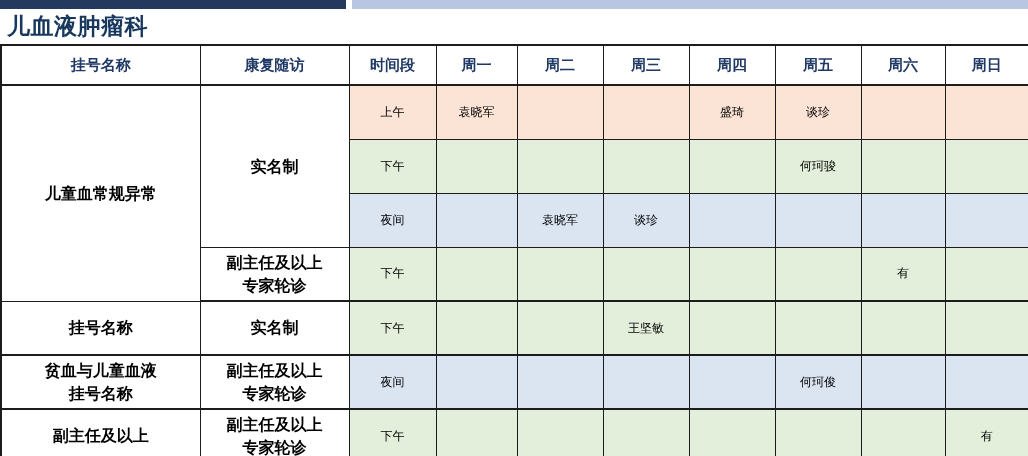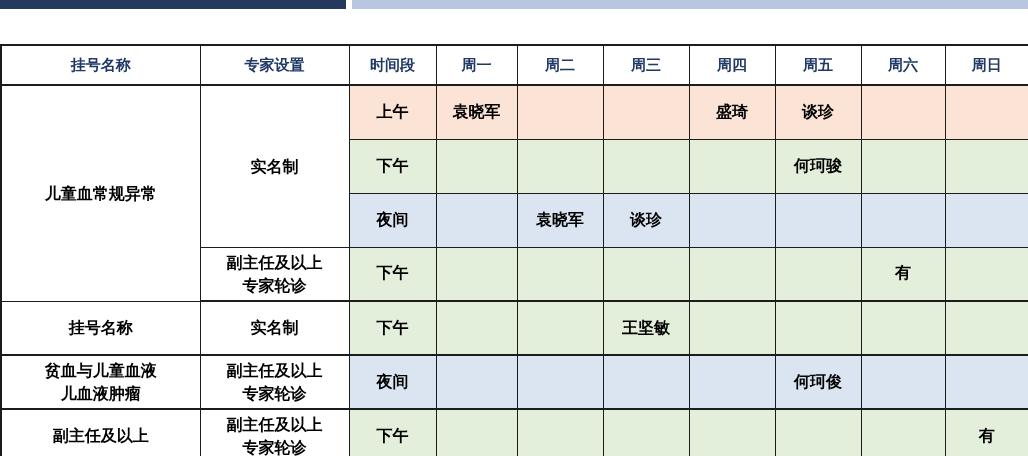--- a/index.html
+++ b/index.html
@@ -57,55 +57,56 @@
     border-bottom: 2px solid var(--border);
   }
   td.reg-cell, td.expert-cell {
     background: #ffffff;
     color: #000000;
     font-size: 16px; font-weight: bold;
     line-height: 1.45;
   }
   td.period-cell, td.day-cell {
     color: #000000;
-    font-size: 16px; font-weight: bold;
+    font-size: 12px; font-weight: normal;
   }
   td.morning   { background: var(--morning); }
   td.afternoon { background: var(--afternoon); }
   td.night     { background: var(--night); }
   tr.group-end td { border-bottom-width: 2px; }
 </style>
 </head>
 <body>
 
 <div class="page">
 
   <div class="topbars">
     <div class="bar-navy"></div>
     <div class="bar-light"></div>
   </div>
 
+  <div class="title">儿血液肿瘤科</div>
 
   <table class="schedule">
     <colgroup>
       <col style="width:199px">
         <col style="width:149px">
         <col style="width:87px">
       <col style="width:81px">
         <col style="width:86px">
         <col style="width:86px">
       <col style="width:86px">
         <col style="width:86px">
         <col style="width:84px">
       <col style="width:84px">
     </colgroup>
     <tbody>
         <tr class="header-row">
       <th>挂号名称</th>
-      <th>专家设置</th>
+      <th>康复随访</th>
       <th>时间段</th>
       <th>周一</th>
       <th>周二</th>
       <th>周三</th>
       <th>周四</th>
       <th>周五</th>
       <th>周六</th>
       <th>周日</th>
     </tr>
 
@@ -165,21 +166,21 @@
       <td class="day-cell afternoon"></td>
       <td class="day-cell afternoon">王坚敏</td>
       <td class="day-cell afternoon"></td>
       <td class="day-cell afternoon"></td>
       <td class="day-cell afternoon"></td>
       <td class="day-cell afternoon"></td>
     </tr>
 
     <tr class="body-row group-end">
       <td class="reg-cell">贫血与儿童血液
-儿血液肿瘤</td>
+挂号名称</td>
       <td class="expert-cell">副主任及以上
 专家轮诊</td>
       <td class="period-cell night">夜间</td>
       <td class="day-cell night"></td>
       <td class="day-cell night"></td>
       <td class="day-cell night"></td>
       <td class="day-cell night"></td>
       <td class="day-cell night">何珂俊</td>
       <td class="day-cell night"></td>
       <td class="day-cell night"></td>

